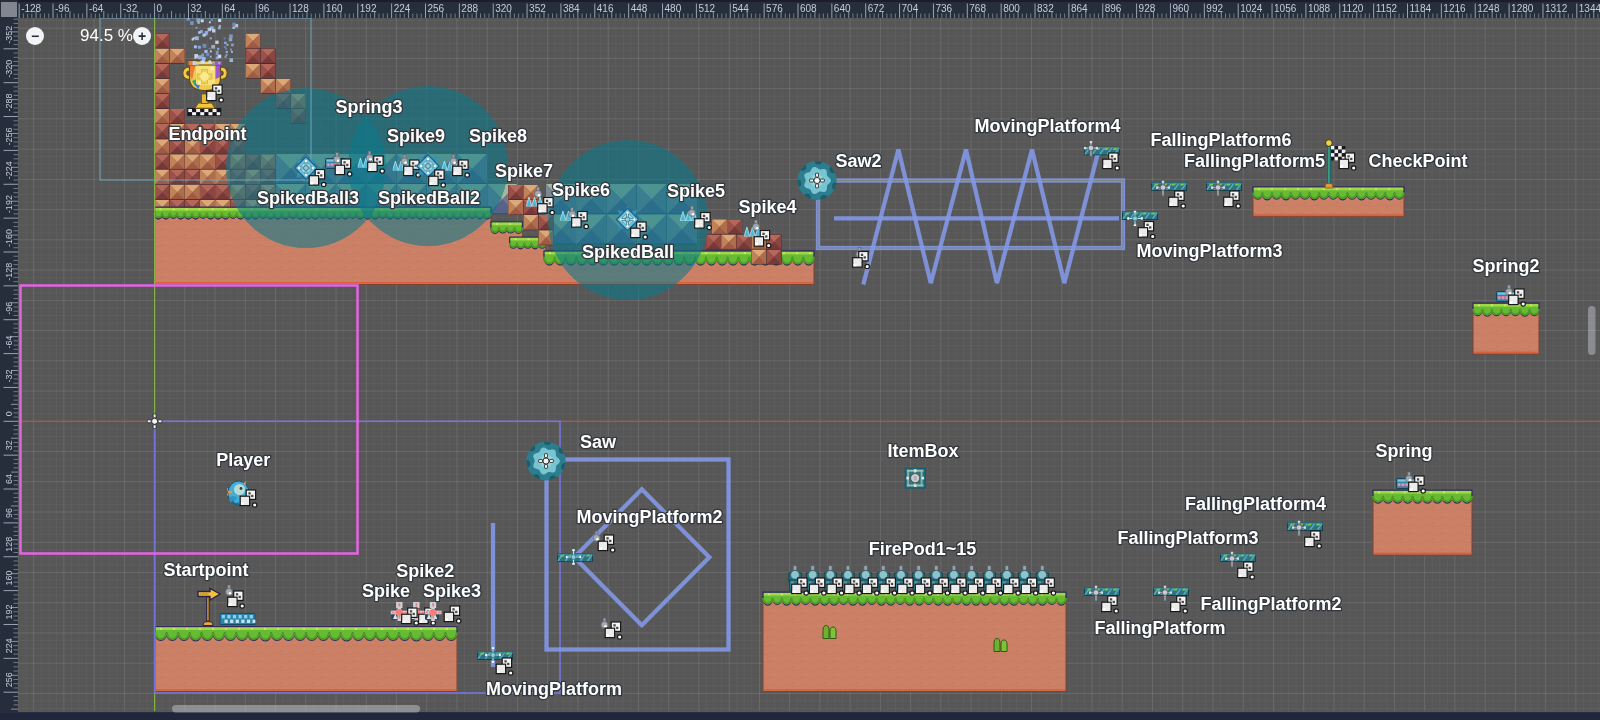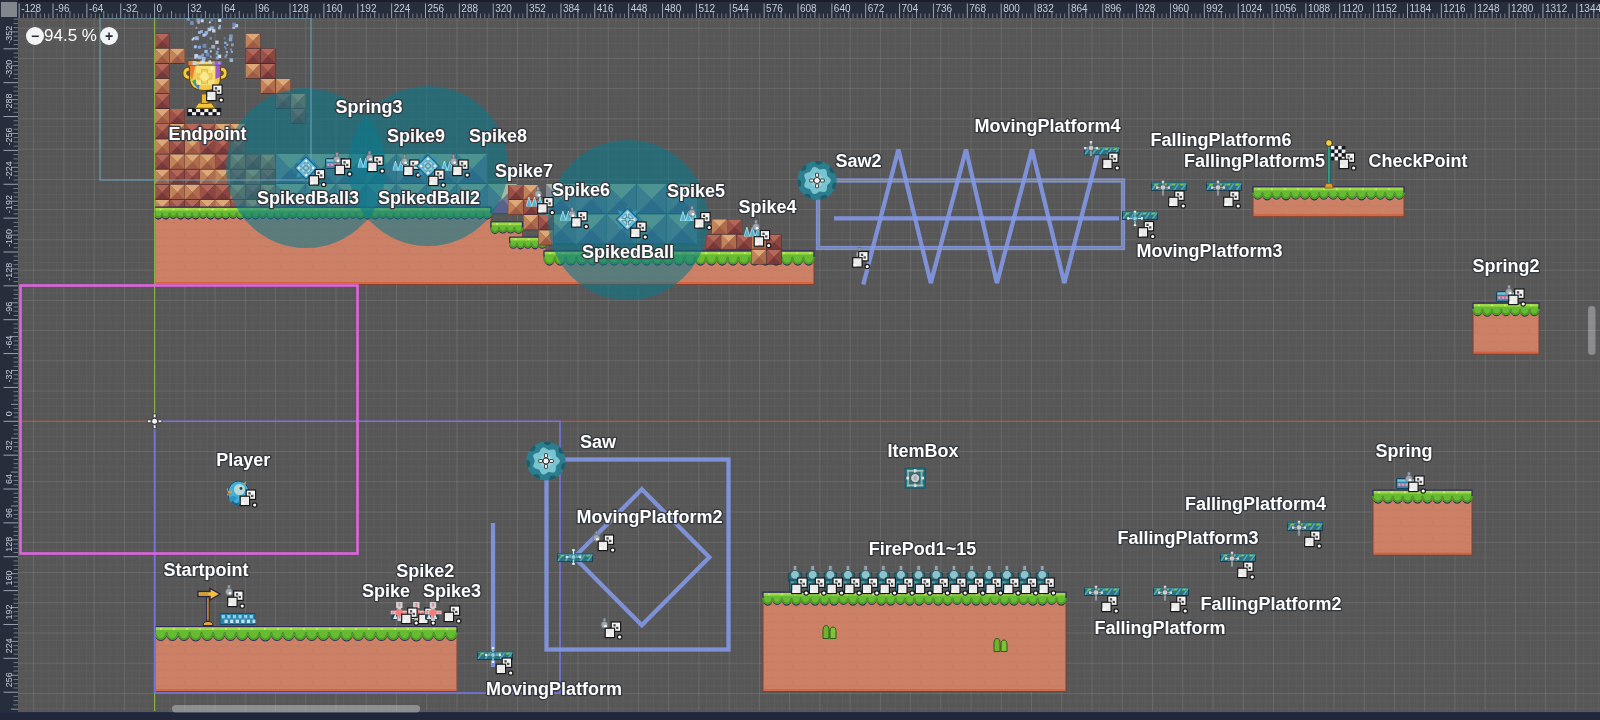--- a/index.html
+++ b/index.html
@@ -5,21 +5,21 @@
   html,body{margin:0;padding:0;background:#20263a;}
   #stage{position:relative;width:1600px;height:720px;overflow:hidden;
          font-family:"Liberation Sans", sans-serif;}
   svg text{user-select:none;}
   .zoom-ctl{position:absolute;left:26px;top:26px;display:flex;align-items:center;
     font-family:"Liberation Sans", sans-serif;will-change:transform;transform:translateZ(0);}
   .zbtn{width:18px;height:18px;border-radius:50%;background:#f2f3f5;display:flex;
     align-items:center;justify-content:center;cursor:pointer;}
   .zplus{margin-left:0;}
   .zglyph{color:#262c3a;font-size:14px;font-weight:bold;line-height:1;transform:translateY(-0.5px);}
-  .zval{width:56px;text-align:left;color:#fff;font-size:17px;}
+  .zval{width:89px;text-align:right;color:#fff;font-size:17px;}
 </style>
 </head>
 <body>
 
 <div id="stage">
   <svg id="scene" width="1600" height="720" viewBox="0 0 1600 720">
       <g>
         <rect x="0" y="0" width="1600" height="720" fill="#575757"></rect>
       </g>
       <g>

